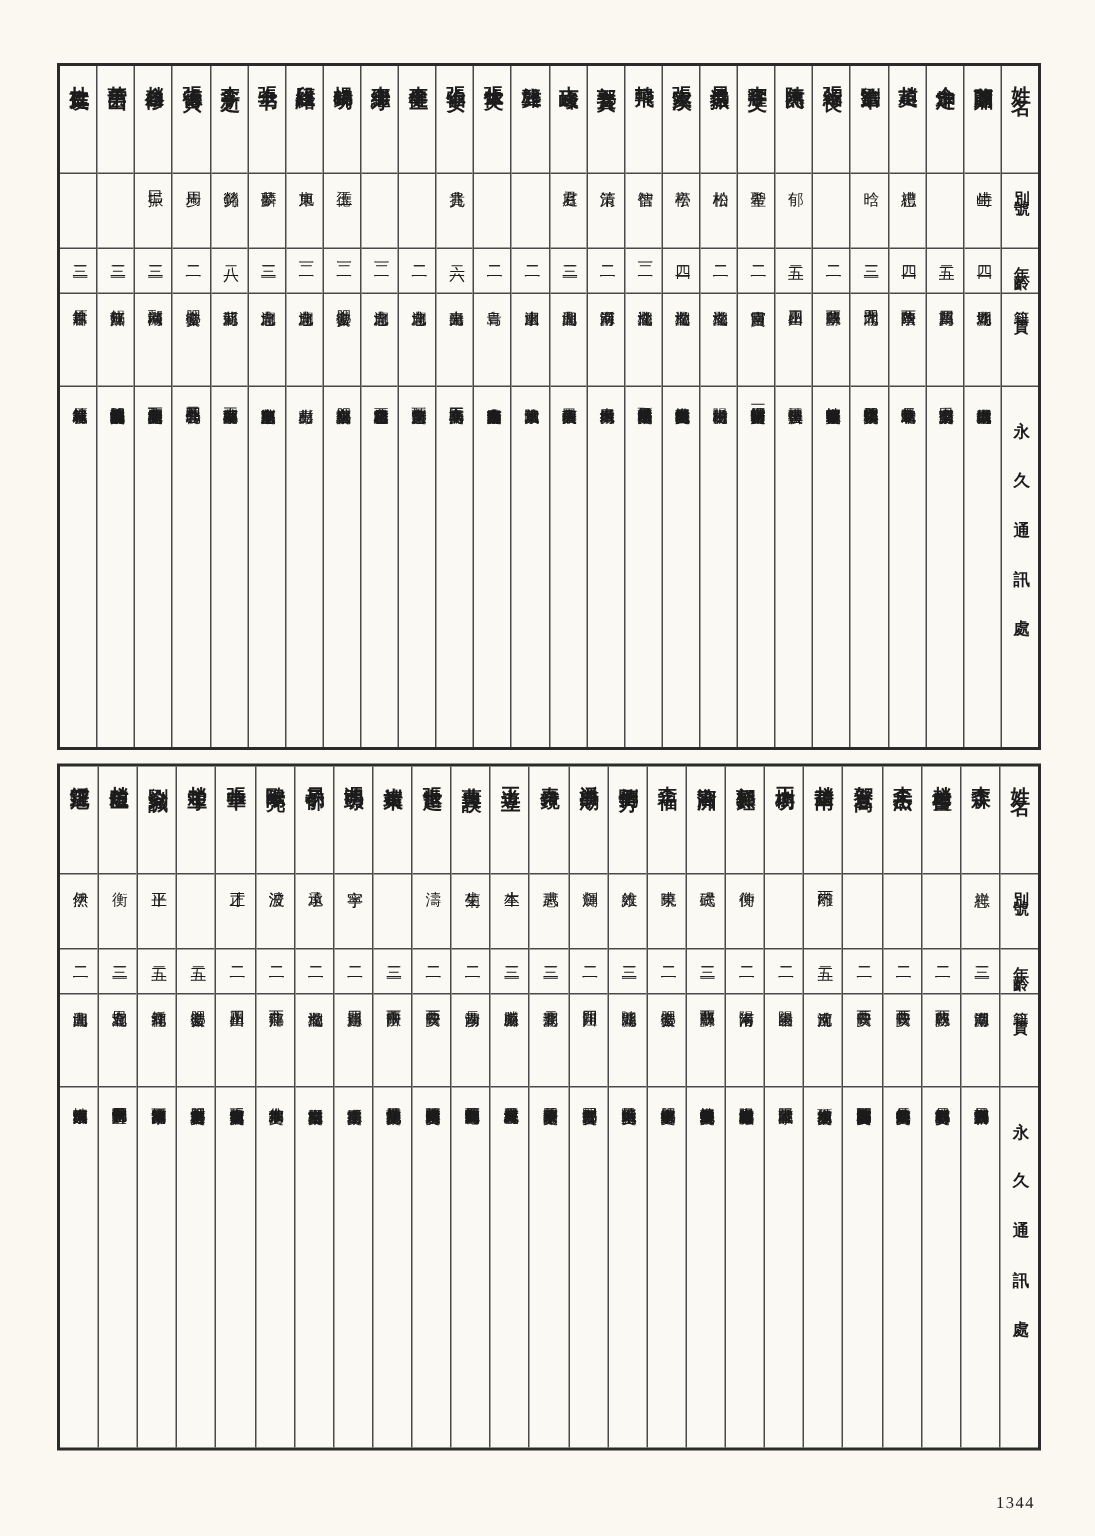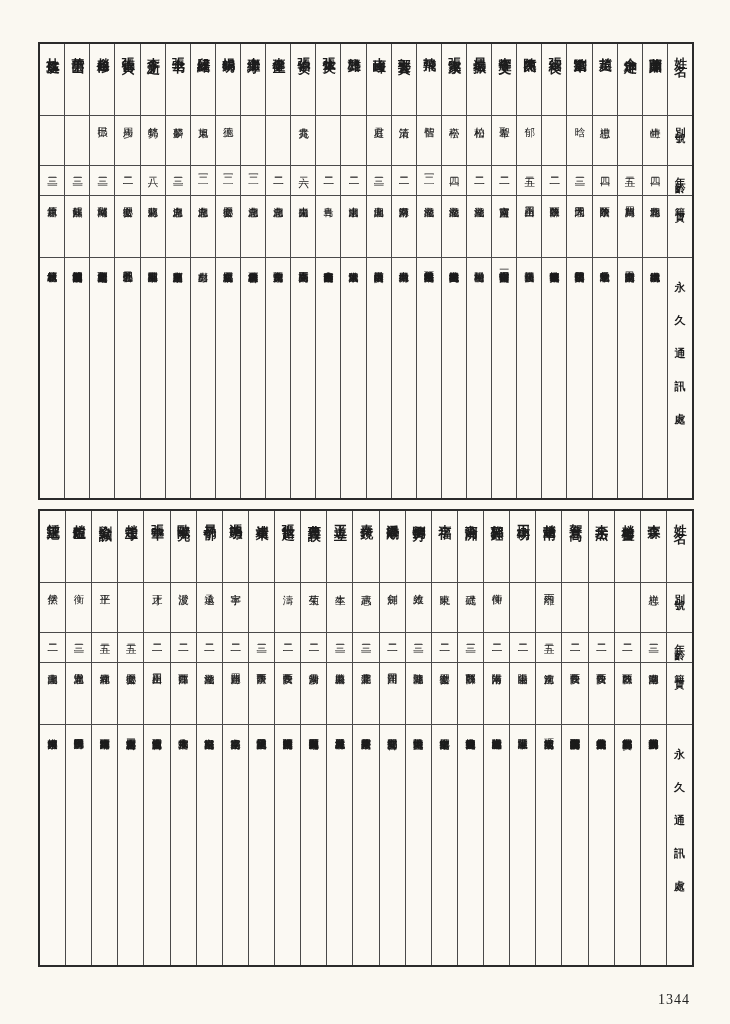--- a/index.html
+++ b/index.html
@@ -53,21 +53,21 @@
   .header-col .cell { font-weight: 700; }
   .header-col .row-name .vtext,
   .header-col .row-alias .vtext,
   .header-col .row-age .vtext,
   .header-col .row-origin .vtext { letter-spacing: 0.55em; }
   .header-col .row-address { padding-top: 14px; }
   .header-col .row-address .vtext { letter-spacing: 3.0em; font-size: 11px; }
   .page-number {
     position: absolute;
     right: 40px; bottom: 16px;
-    font-size: 14px;
+    font-size: 11px;
     letter-spacing: 1px;
     color: #222;
   }
 </style>
 </head>
 <body>
 
 <div class="sheet">
   <div class="table">
       <div class="col header-col">

